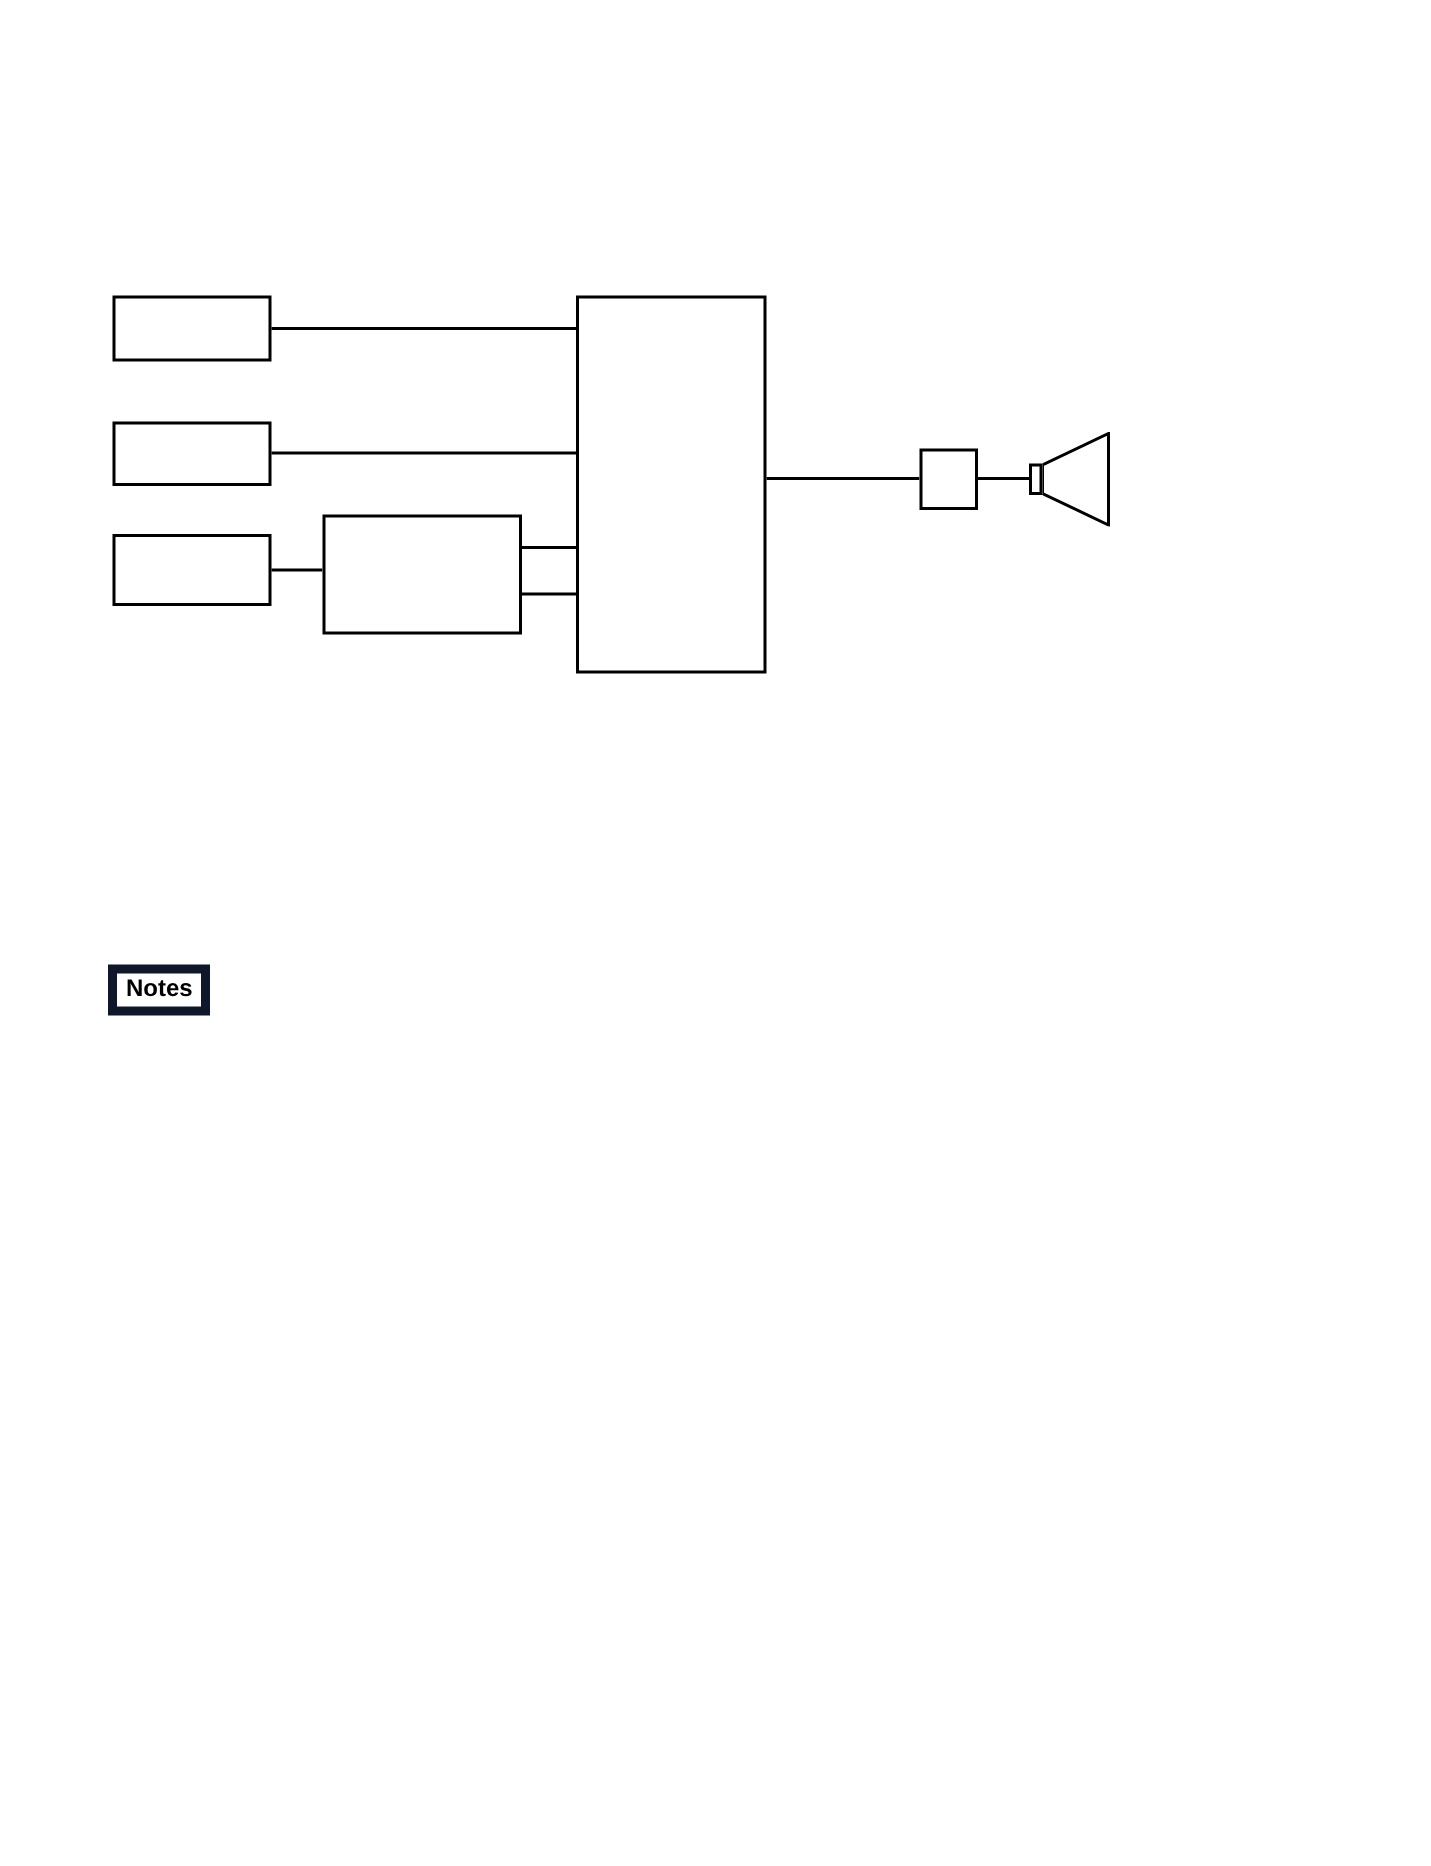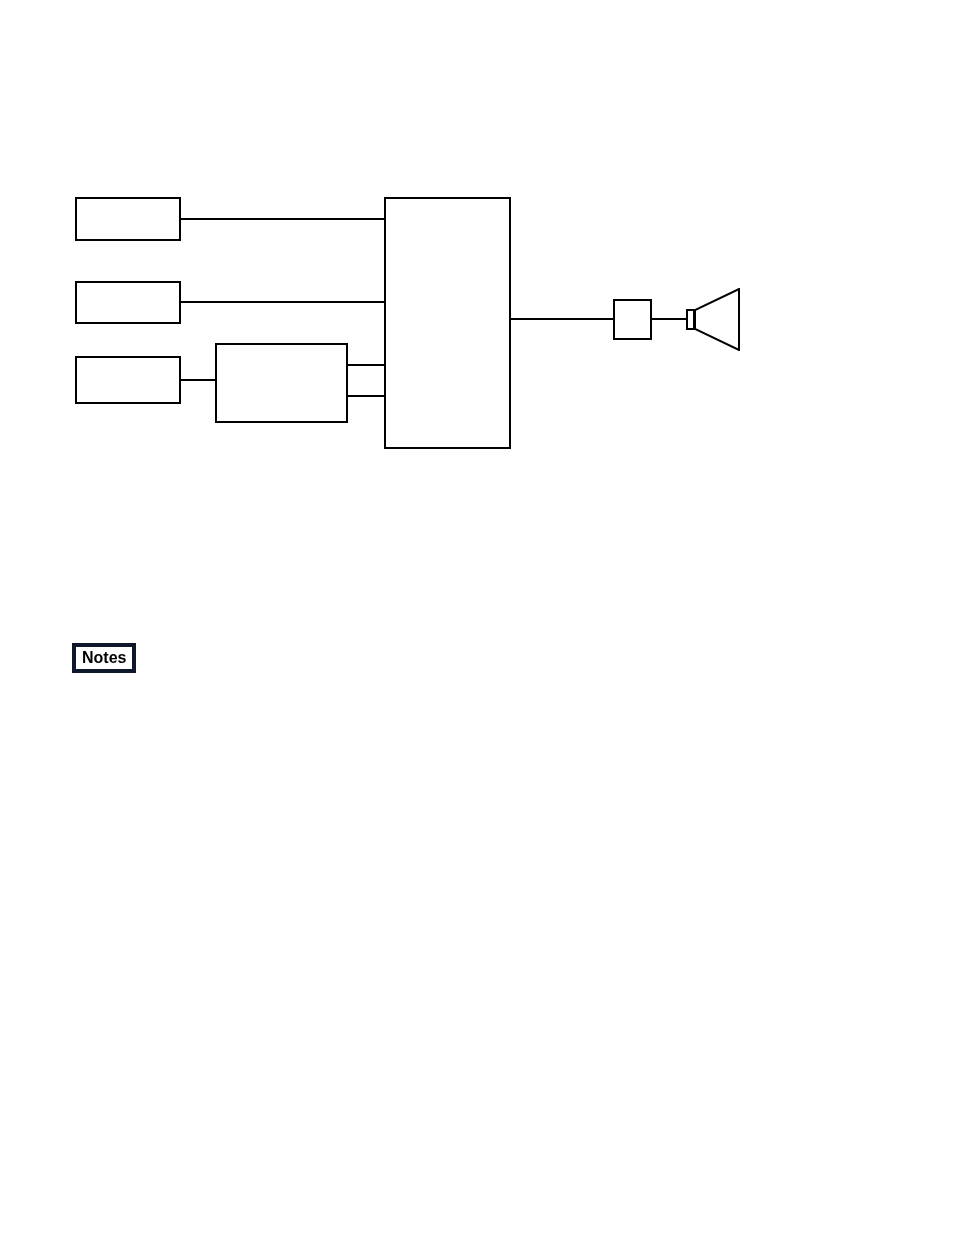--- a/index.html
+++ b/index.html
@@ -20,21 +20,21 @@
     border: 2px solid #000;
     background: #fff;
     box-sizing: border-box;
   }
   .line {
     position: absolute;
     background: #000;
   }
   .notes-box {
     position: absolute;
-    border: 4px solid #0f172a;
+    border: 6px solid #0f172a;
     padding: 2px 6px;
     box-sizing: border-box;
   }
   .notes-box span {
     font-family: Arial, Helvetica, sans-serif;
     font-weight: bold;
     font-size: 16px;
     color: #000;
   }
 </style>

